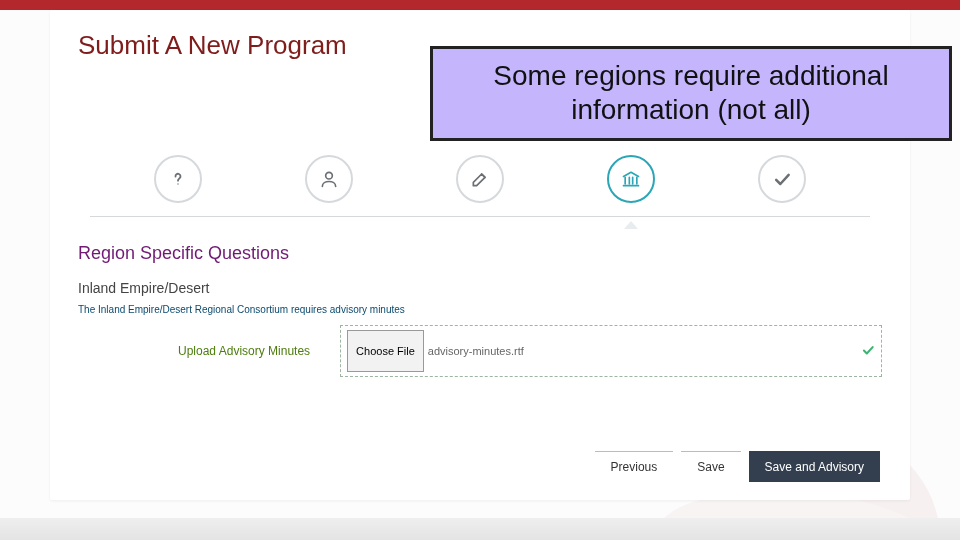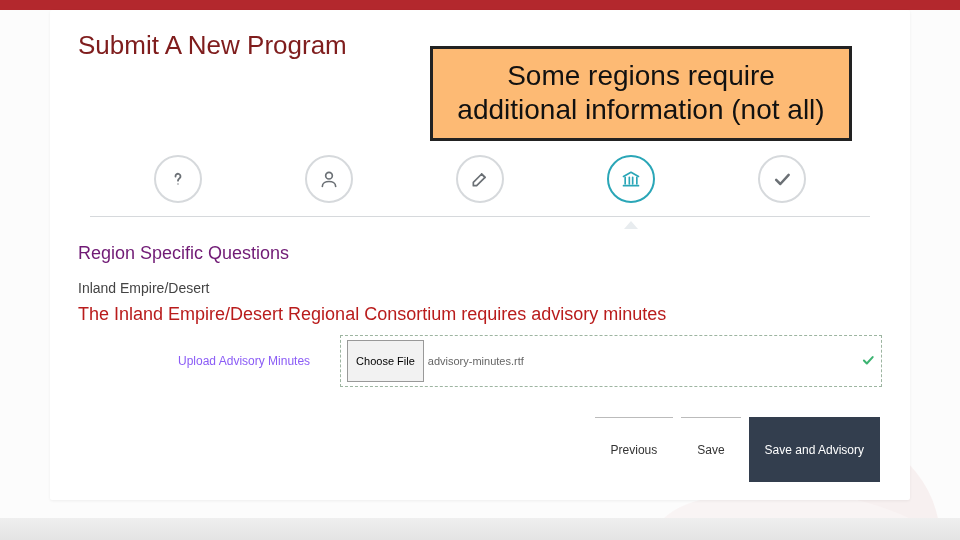--- a/index.html
+++ b/index.html
@@ -57,23 +57,23 @@
   .page-title {
     font-size: 26px;
     font-weight: 400;
     color: #7f1d1d;
     margin: 2px 0 20px 0;
   }
   .callout {
     position: absolute;
     top: 36px;
     left: 380px;
-    width: 422px;
+    width: 522px;
     border: 3px solid #222;
-    background: #fdba74;
+    background: #c4b5fd;
     text-align: center;
     font-size: 28px;
     line-height: 1.2;
     padding: 10px 14px 12px 14px;
     color: #111;
     z-index: 5;
   }
 
   .stepper {
     display: flex;
@@ -126,32 +126,32 @@
     font-size: 18px;
     color: #701a75;
     font-weight: 400;
   }
   .subheading {
     font-size: 14px;
     color: #444;
     margin: 16px 0 8px 0;
   }
   .description {
-    font-size: 18px;
-    color: #b91c1c;
+    font-size: 10px;
+    color: #0c4a6e;
     margin: 0 0 10px 0;
   }
   .upload-row {
     display: flex;
     align-items: center;
     gap: 30px;
     padding-left: 100px;
   }
   .upload-label {
-    color: #8b5cf6;
+    color: #4d7c0f;
     font-size: 12px;
     white-space: nowrap;
   }
   .file-box {
     flex: 1;
     border: 1px dashed #9db5a1;
     padding: 4px 6px;
     display: flex;
     align-items: center;
     justify-content: space-between;
@@ -170,21 +170,21 @@
   .footer-btns {
     position: absolute;
     right: 30px;
     bottom: 18px;
     display: flex;
     gap: 8px;
     align-items: stretch;
   }
   .btn {
     font-size: 12px;
-    padding: 25px 16px;
+    padding: 8px 16px;
     cursor: pointer;
     border: none;
     text-align: center;
   }
   .btn.outline {
     background: #fff;
     color: #333;
     border-top: 1px solid #bbb;
   }
   .btn.primary {

